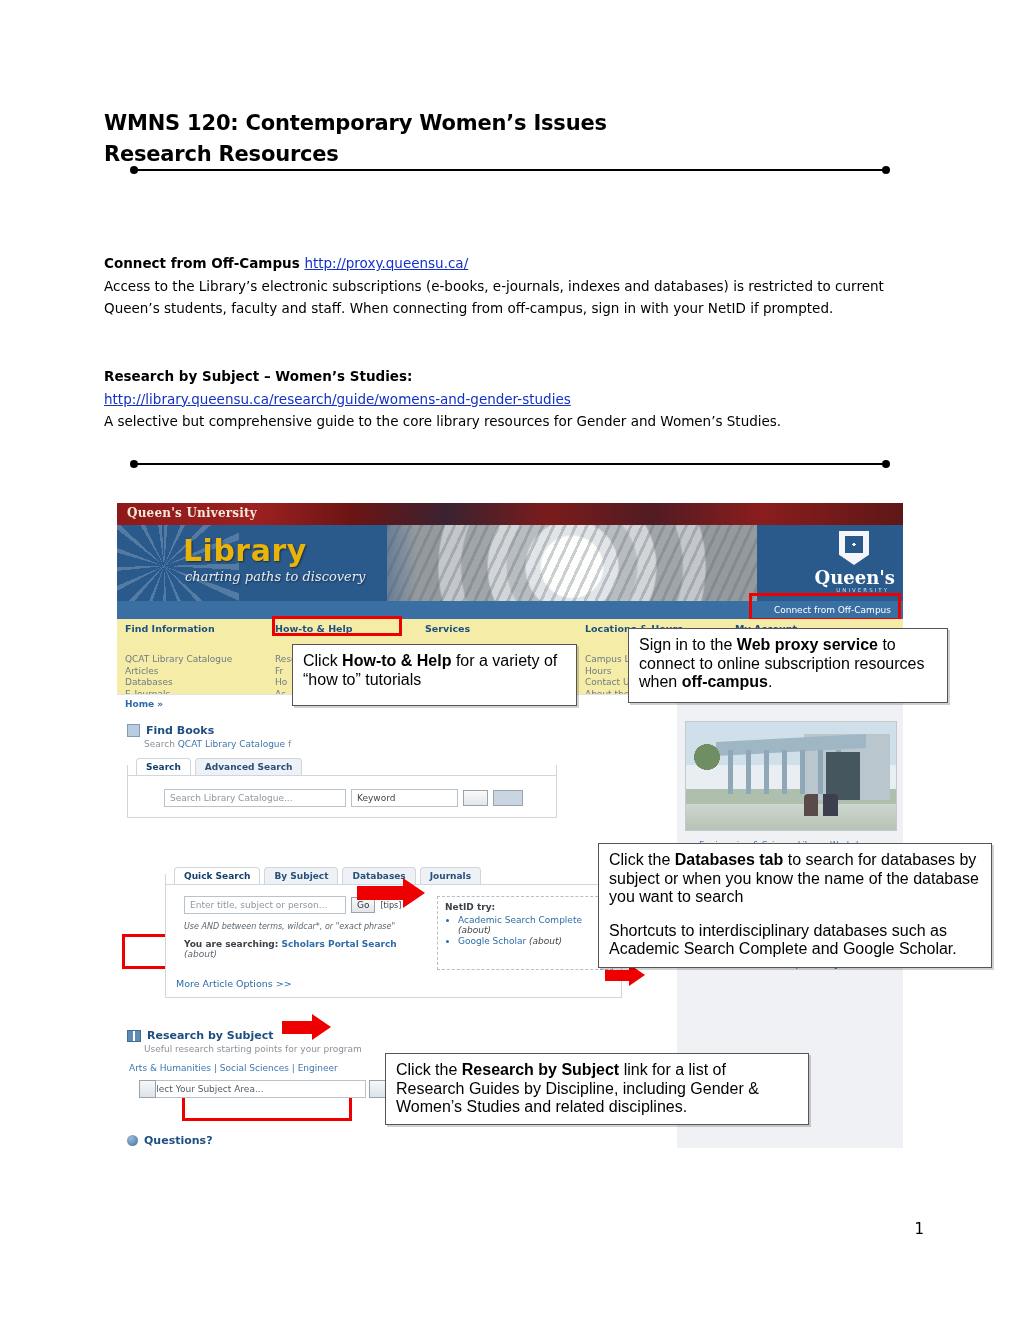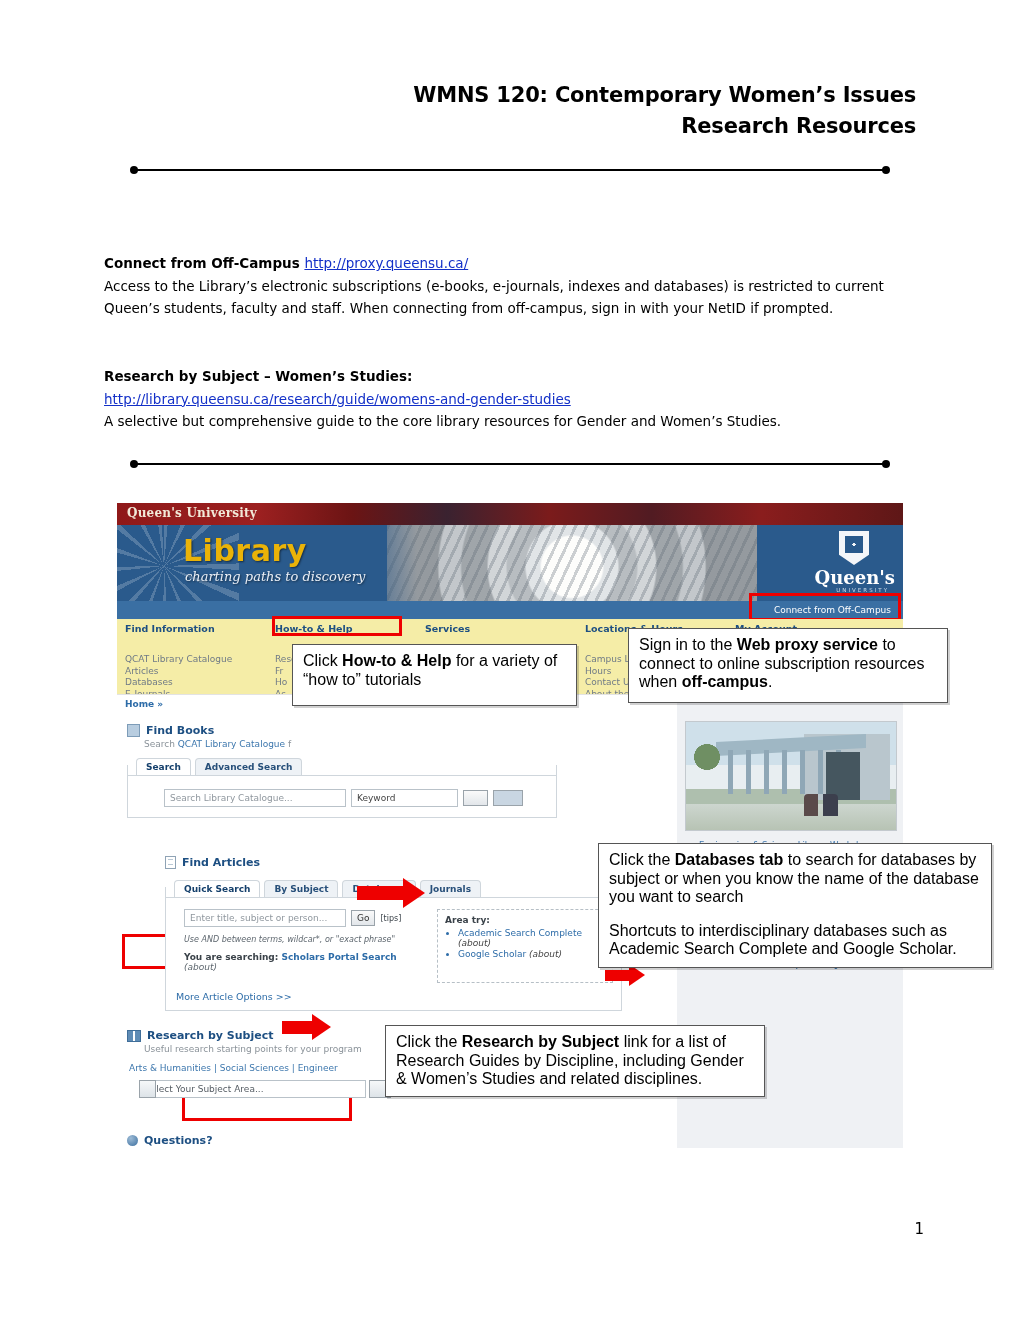--- a/index.html
+++ b/index.html
@@ -19,23 +19,23 @@
   .page {
     position: absolute;
     left: 0; top: 0;
     width: 1020px;
     height: 1320px;
   }
 
   .doc-title {
     position: absolute;
     left: 104px;
-    top: 80px;
+    top: 108px;
     width: 812px;
-    text-align: right;
+    text-align: left;
     font-family: "DejaVu Sans", sans-serif;
     font-weight: bold;
     font-size: 21px;
     line-height: 31px;
     color: #000;
     letter-spacing: -0.2px;
   }
   .doc-title div { white-space: nowrap; }
 
   .rule {
@@ -569,21 +569,21 @@
     box-sizing: border-box;
   }
   .callout b { font-weight: bold; }
   .callout p { margin: 0; }
   .callout p + p { margin-top: 15px; }
 
   #co-howto  { left: 292px; top: 644px; width: 285px; height: 62px; }
   #co-proxy  { left: 628px; top: 628px; width: 320px; height: 75px; }
   #co-books  { left: 304px; top: 734px; width: 285px; height: 81px; }
   #co-db     { left: 598px; top: 843px; width: 394px; height: 125px; }
-  #co-rbs    { left: 385px; top: 1025px; width: 380px; height: 72px; }
+  #co-rbs    { left: 385px; top: 1053px; width: 424px; height: 72px; }
 </style>
 </head>
 <body>
 
 <div class="page">
 
   <div class="doc-title">
     <div>WMNS 120: Contemporary Women’s Issues</div>
     <div>Research Resources</div>
   </div>
@@ -704,45 +704,41 @@
             <span class="inp" style="width:170px;">Search Library Catalogue...</span>
             <span class="inp" style="width:95px;color:#444;">Keyword</span>
             <span class="btn-go" style="width:13px;height:10px;"></span>
             <span class="btn-go" style="width:18px;height:10px;background:#c9d6e2;"></span>
           </div>
         </div>
       </div>
       <div class="hl-box" id="hl-findbooks"></div>
 
       <div style="position:absolute;left:48px;top:140px;width:480px;">
-        <div class="sect-h">
-          <span class="pageicon"></span>
-          <span>Find Articles</span>
-        </div>
 
         <div class="panel" style="margin-top:18px;padding:0 0 8px;width:455px;">
           <div class="tabrow">
             <div class="tab active">Quick Search</div>
             <div class="tab">By Subject</div>
             <div class="tab">Databases</div>
             <div class="tab">Journals</div>
           </div>
 
           <div style="display:flex;gap:14px;padding:0 8px 0 18px;">
             <div style="flex:1;">
               <div style="display:flex;align-items:center;gap:5px;">
                 <span class="inp" style="width:150px;">Enter title, subject or person...</span>
                 <span class="btn-go">Go</span>
                 <span class="hintsm" style="font-style:normal;color:#3a4249;">[tips]</span>
               </div>
               <div class="hintsm" style="margin-top:8px;">Use AND between terms, wildcar*, or "exact phrase"</div>
               <div class="srchline" style="margin-top:8px;"><span>You are searching: </span><span class="b">Scholars Portal Search</span> <span class="it">(about)</span></div>
             </div>
             <div class="alsobox" style="width:160px;height:62px;">
-              <div class="t">Area try:</div>
+              <div class="t">NetID try:</div>
               <ul>
                 <li><span>Academic Search Complete</span> <span class="it">(about)</span></li>
                 <li><span>Google Scholar</span> <span class="it">(about)</span></li>
               </ul>
             </div>
           </div>
 
           <div class="morelink" style="margin:8px 0 0 10px;">More Article Options &gt;&gt;</div>
         </div>
       </div>

